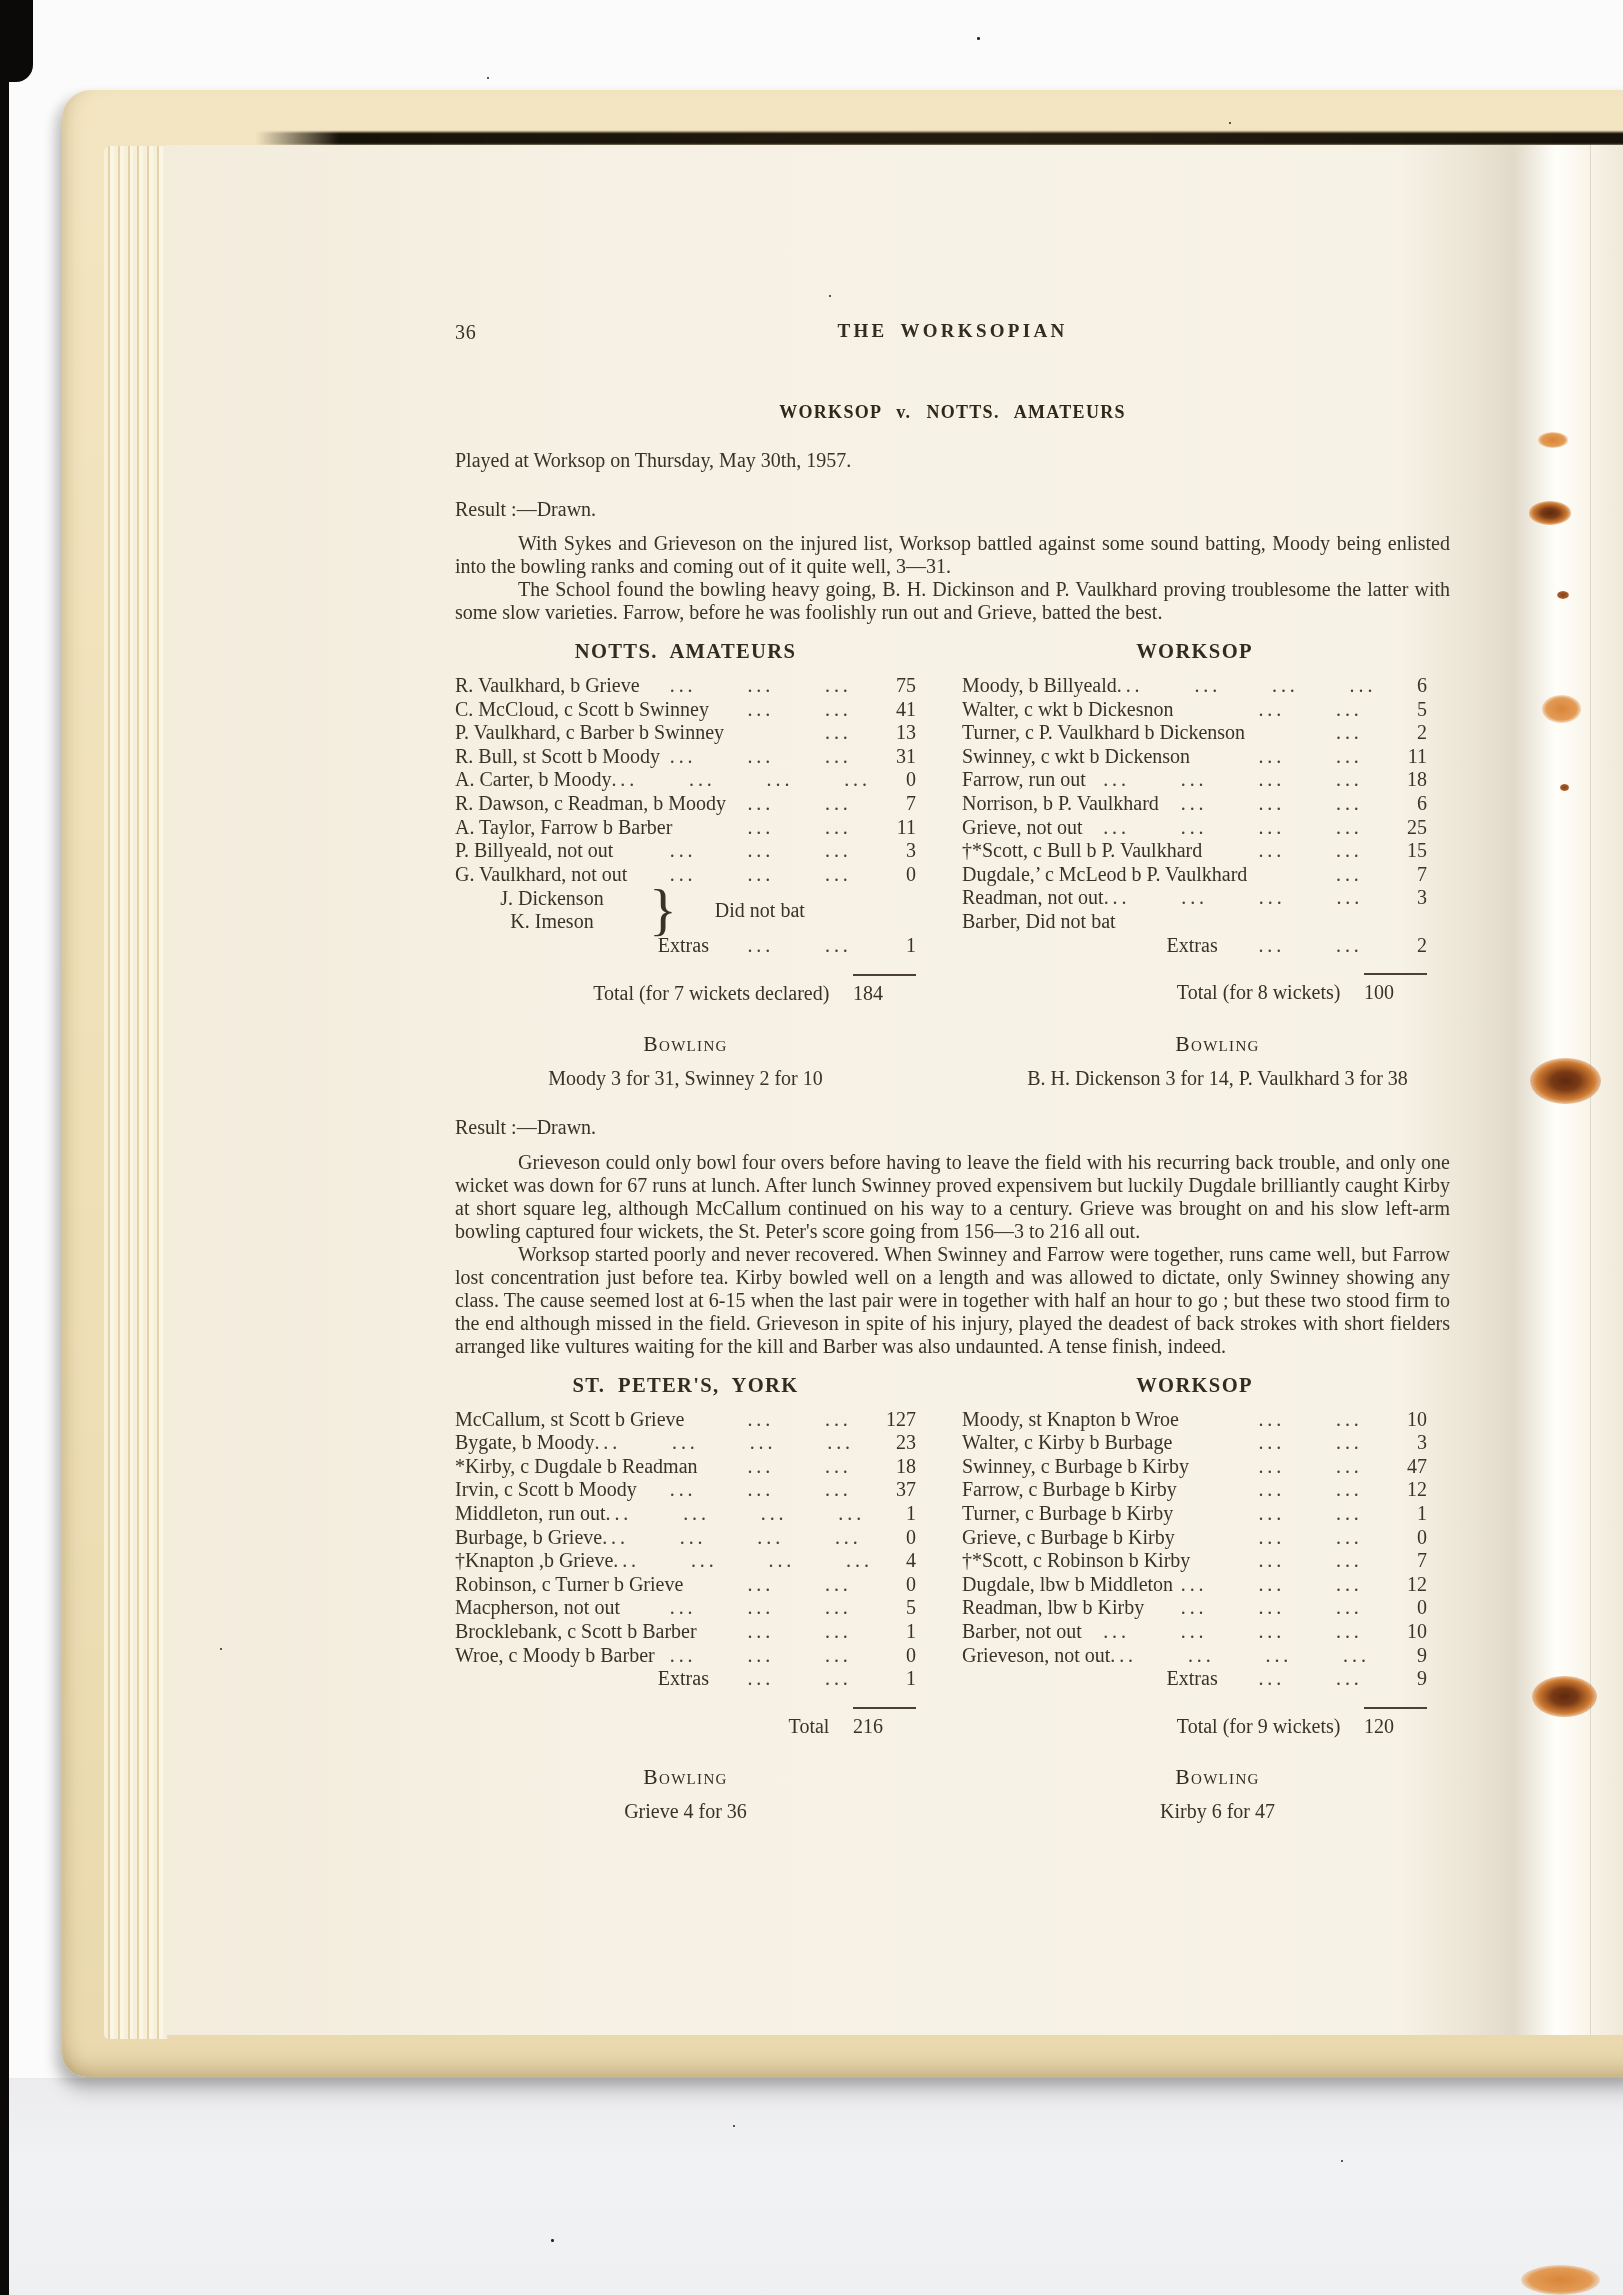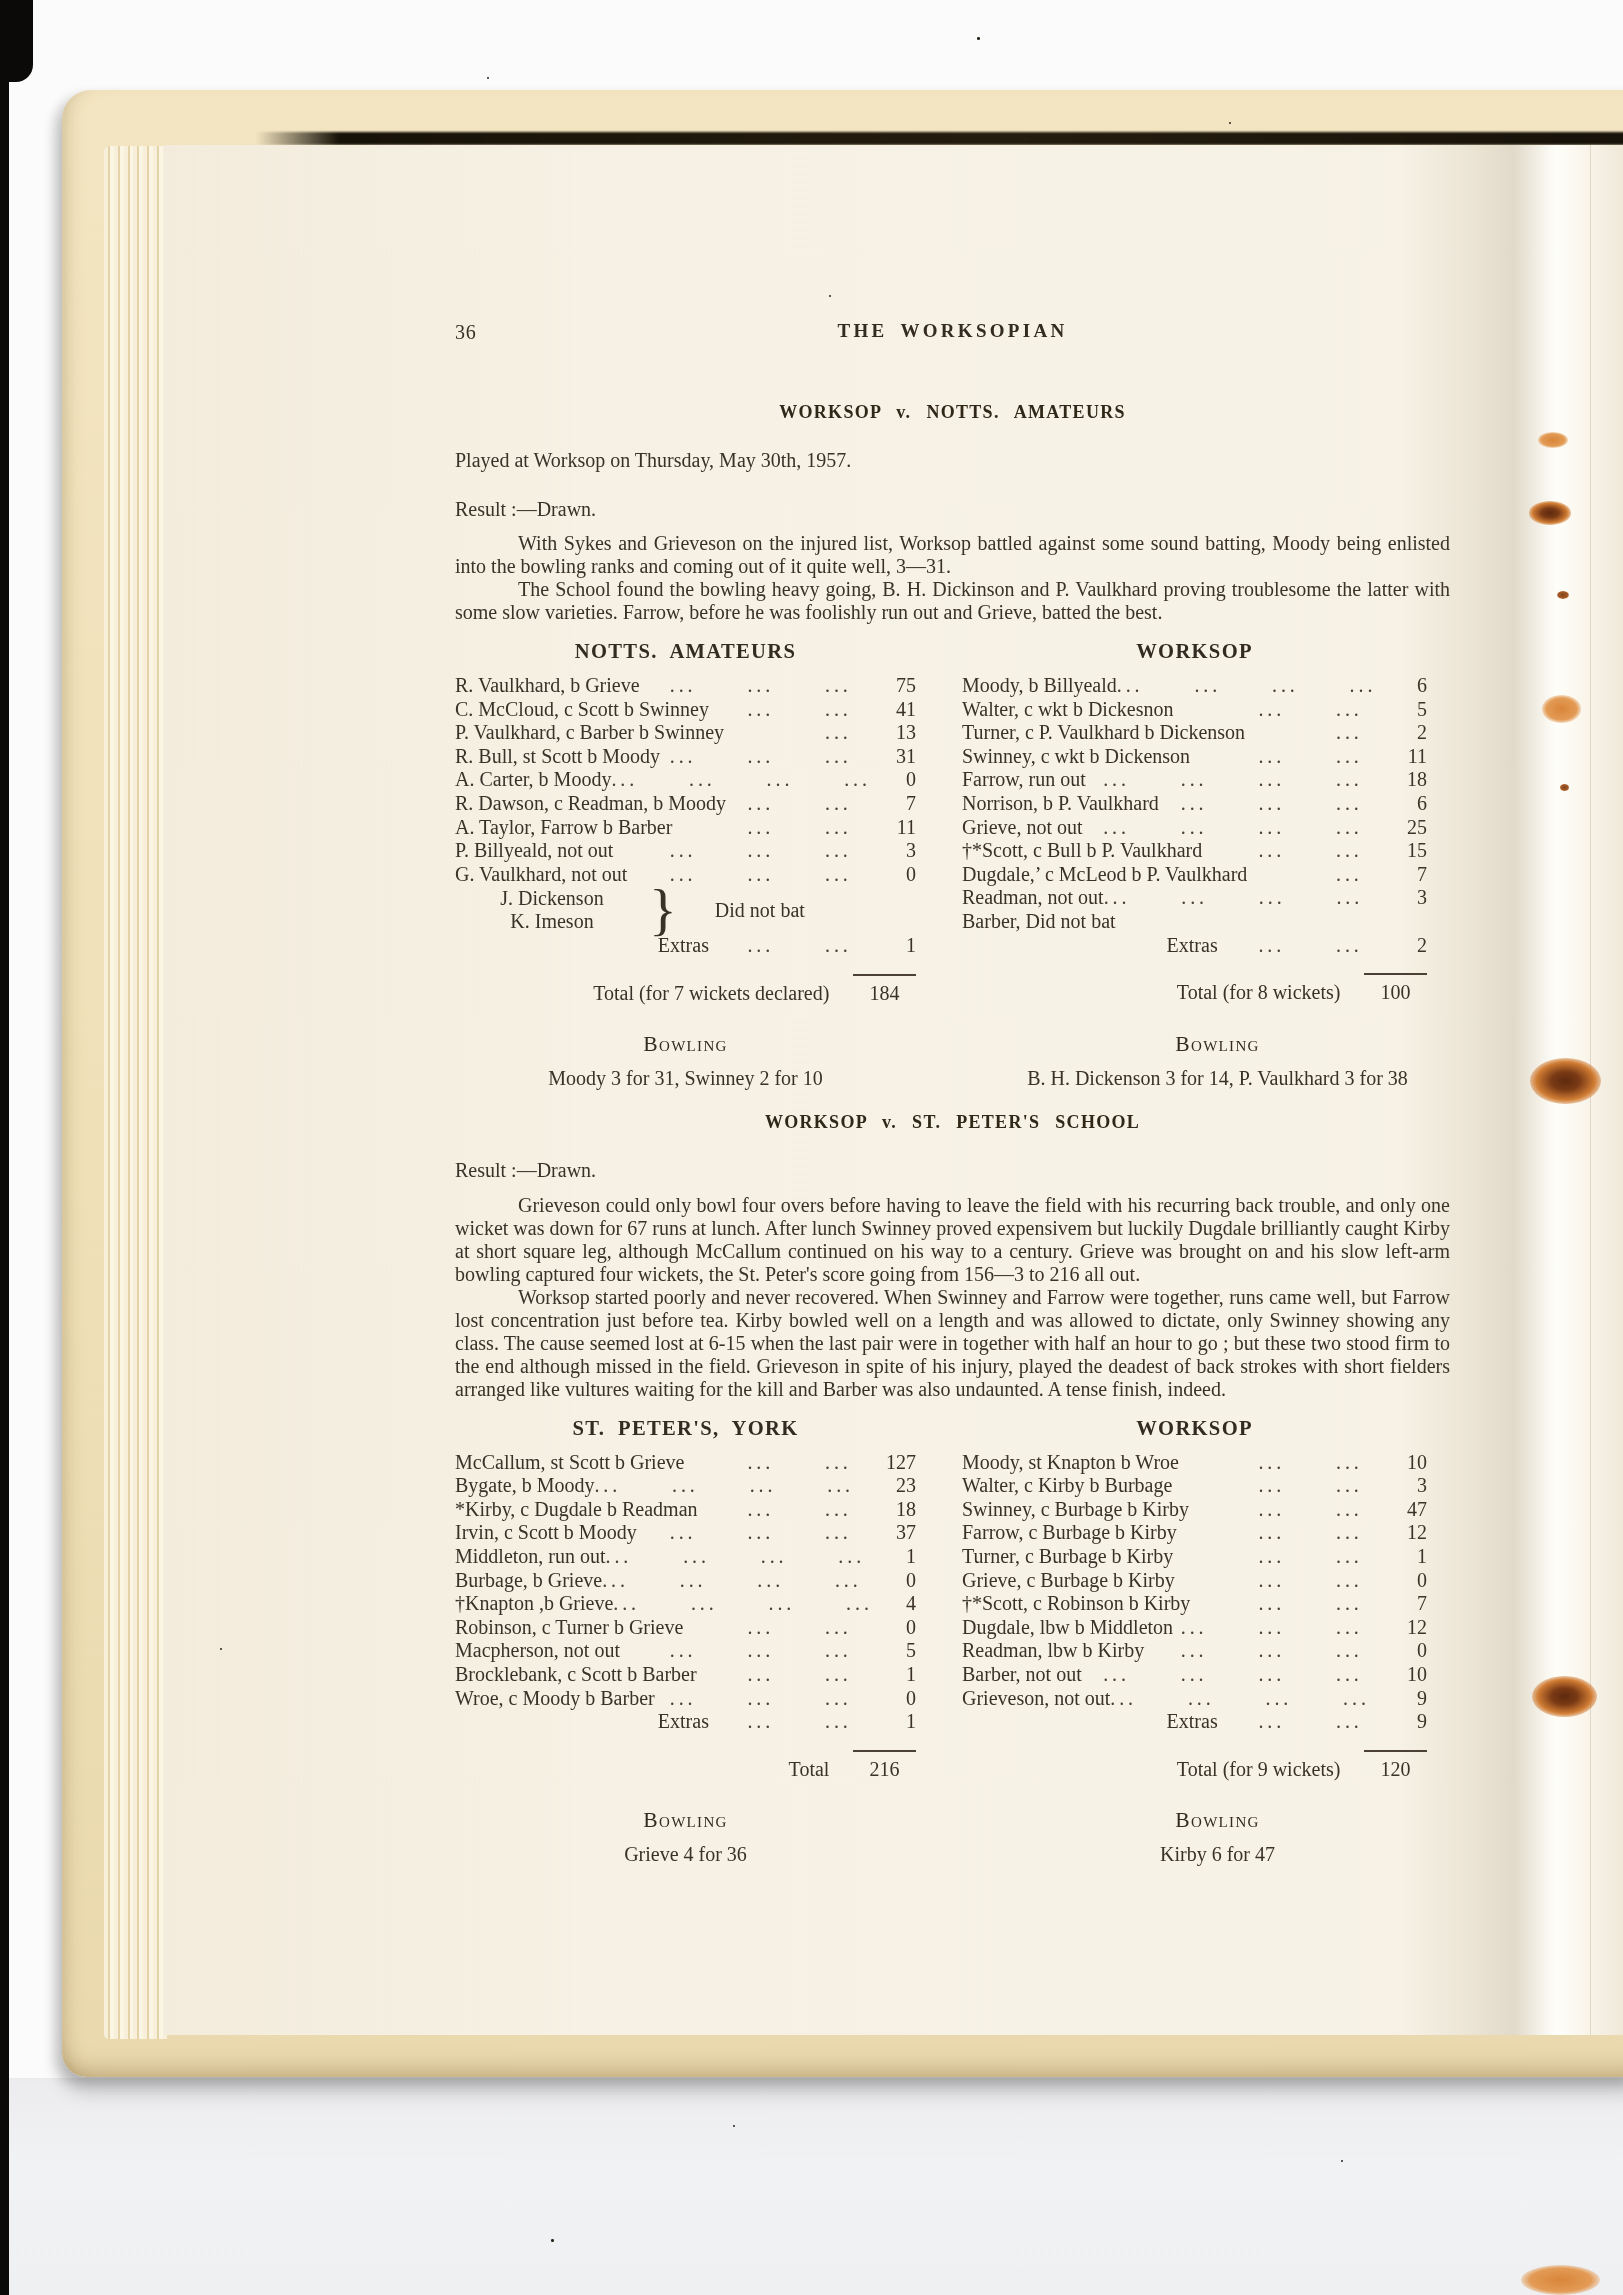--- a/index.html
+++ b/index.html
@@ -74,21 +74,21 @@
   .runs { flex:0 0 46px; text-align:right; }
   .extras-row .sp { flex:0 0 44%; }
 
   .dnb { display:flex; align-items:center; height:48px; font-size:20px; }
   .dnb-names { display:flex; flex-direction:column; line-height:23.6px; min-width:194px;text-align:center; }
   .brace { font-size:58px; font-weight:400; line-height:42px; color:#3a3128; }
   .dnb-label { margin-left:38px; }
 
   .total-row { display:flex; justify-content:flex-end; align-items:flex-end; margin-top:7.9px; height:39px; font-size:20px; }
   .tlabel { margin-right:23.6px; }
-  .truns { width:63px; text-align:center; border-top:2px solid #4a4034; padding-top:5.9px; }
+  .truns { width:63px; border-top:2px solid #4a4034; padding-top:5.9px; }
 
   .bowling-grid { display:grid; grid-template-columns:461px 465px; column-gap:69px; margin-top:27.5px; text-align:center; }
   .bowl-h { font-variant:small-caps; font-size:21.6px; letter-spacing:1.3px; color:#332b21; }
   .bowl-f { margin-top:9.8px; font-size:20px; }
 </style>
 </head>
 <body>
 
 <div class="edge-strip"></div>
 <div class="edge-corner"></div>
@@ -281,21 +281,20 @@
             <div class="bowl-f">Moody 3 for 31, Swinney 2 for 10</div>
           </div>
           <div class="bowl">
             <div class="bowl-h">Bowling</div>
             <div class="bowl-f">B. H. Dickenson 3 for 14, P. Vaulkhard 3 for 38</div>
           </div>
         </div>
       </section>
 
       <section class="match m2">
-        <h2 class="match-title">WORKSOP v. ST. PETER'S SCHOOL</h2>
         <div class="sub">Result :—Drawn.</div>
         <p class="para">Grieveson could only bowl four overs before having to leave the field with his recurring back trouble, and only one wicket was down for 67 runs at lunch.  After lunch Swinney proved expensivem but luckily Dugdale brilliantly caught Kirby at short square leg, although McCallum continued on his way to a century.  Grieve was brought on and his slow left-arm bowling captured four wickets, the St. Peter's score going from 156—3 to 216 all out.</p>
         <p class="para">Worksop started poorly and never recovered.  When Swinney and Farrow were together, runs came well, but Farrow lost concentration just before tea.  Kirby bowled well on a length and was allowed to dictate, only Swinney showing any class.  The cause seemed lost at 6-15 when the last pair were in together with half an hour to go ;  but these two stood firm to the end although missed in the field.  Grieveson in spite of his injury, played the deadest of back strokes with short fielders arranged like vultures waiting for the kill and Barber was also undaunted.  A tense finish, indeed.</p>
 
         <div class="cards">
           <div class="card">
             <h3 class="team-head">ST. PETER'S, YORK</h3>
             <div>
 
                 <div class="score-row">

